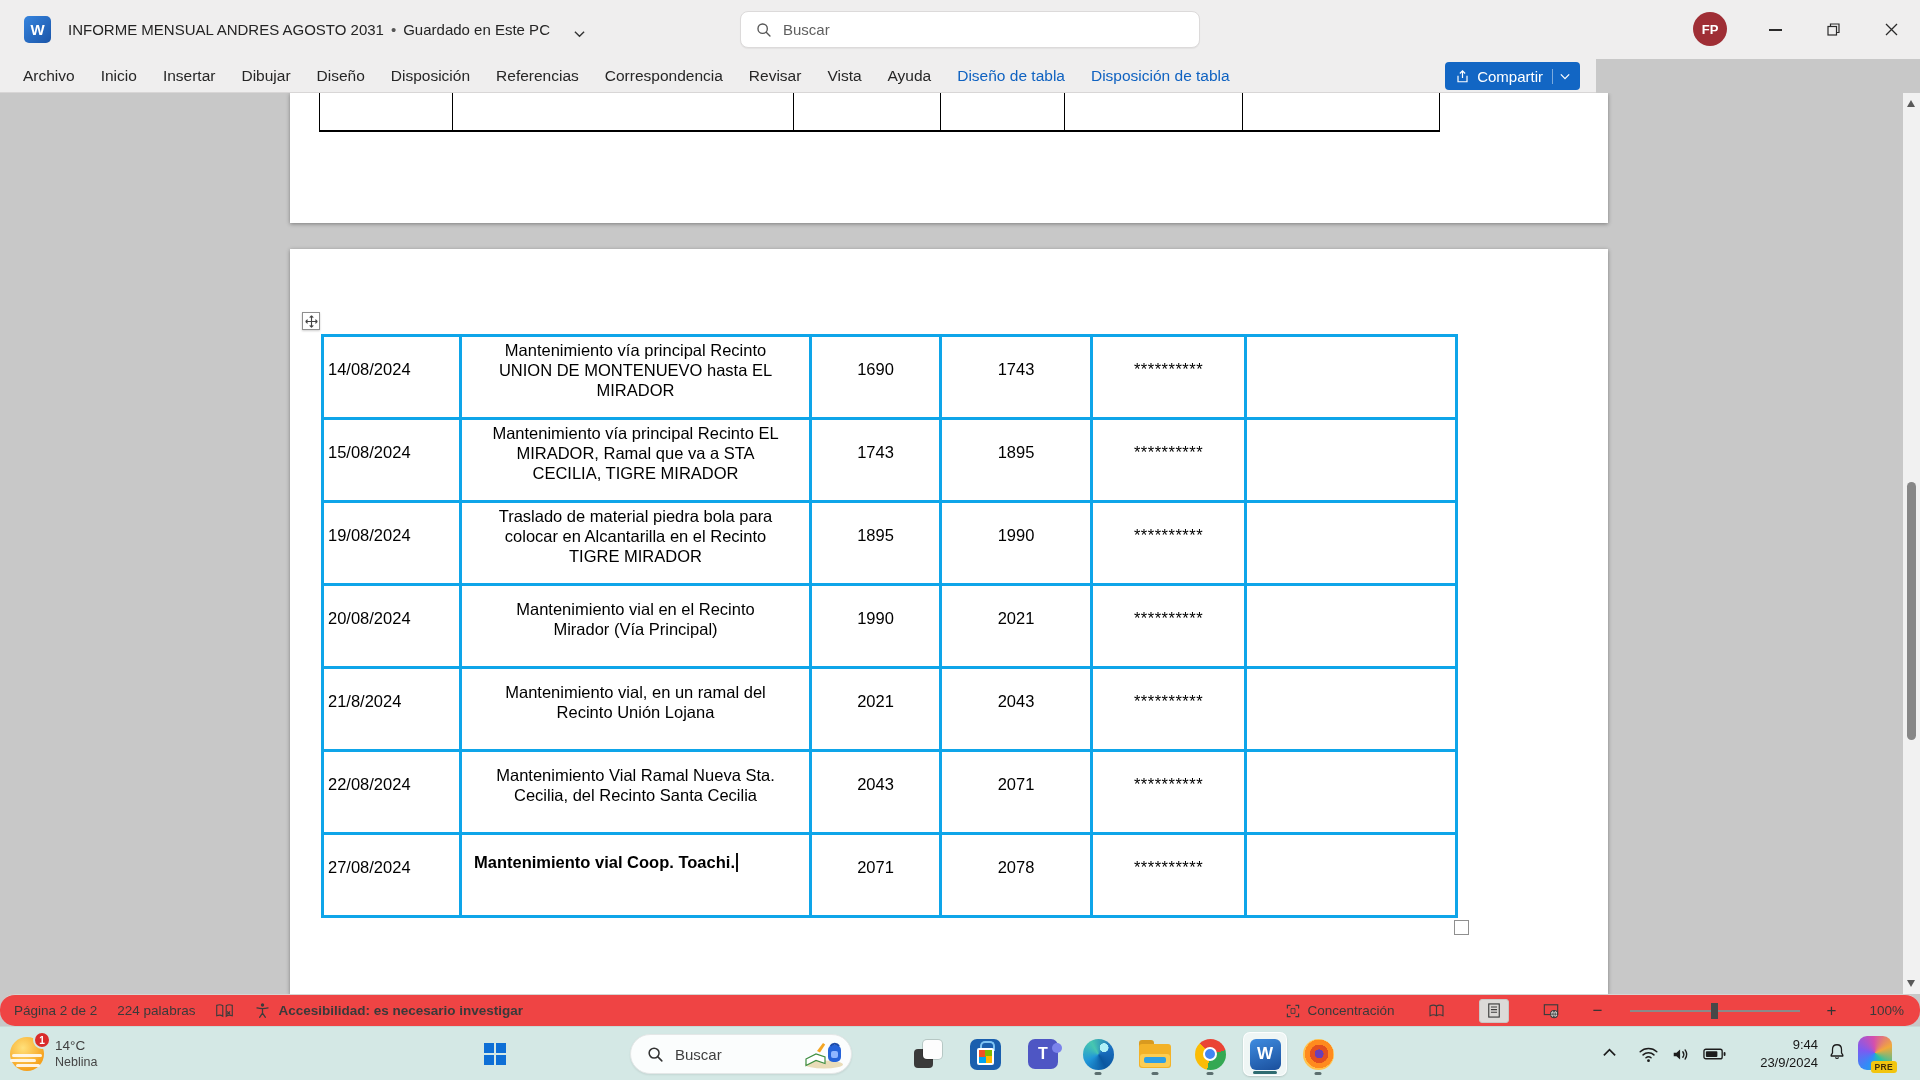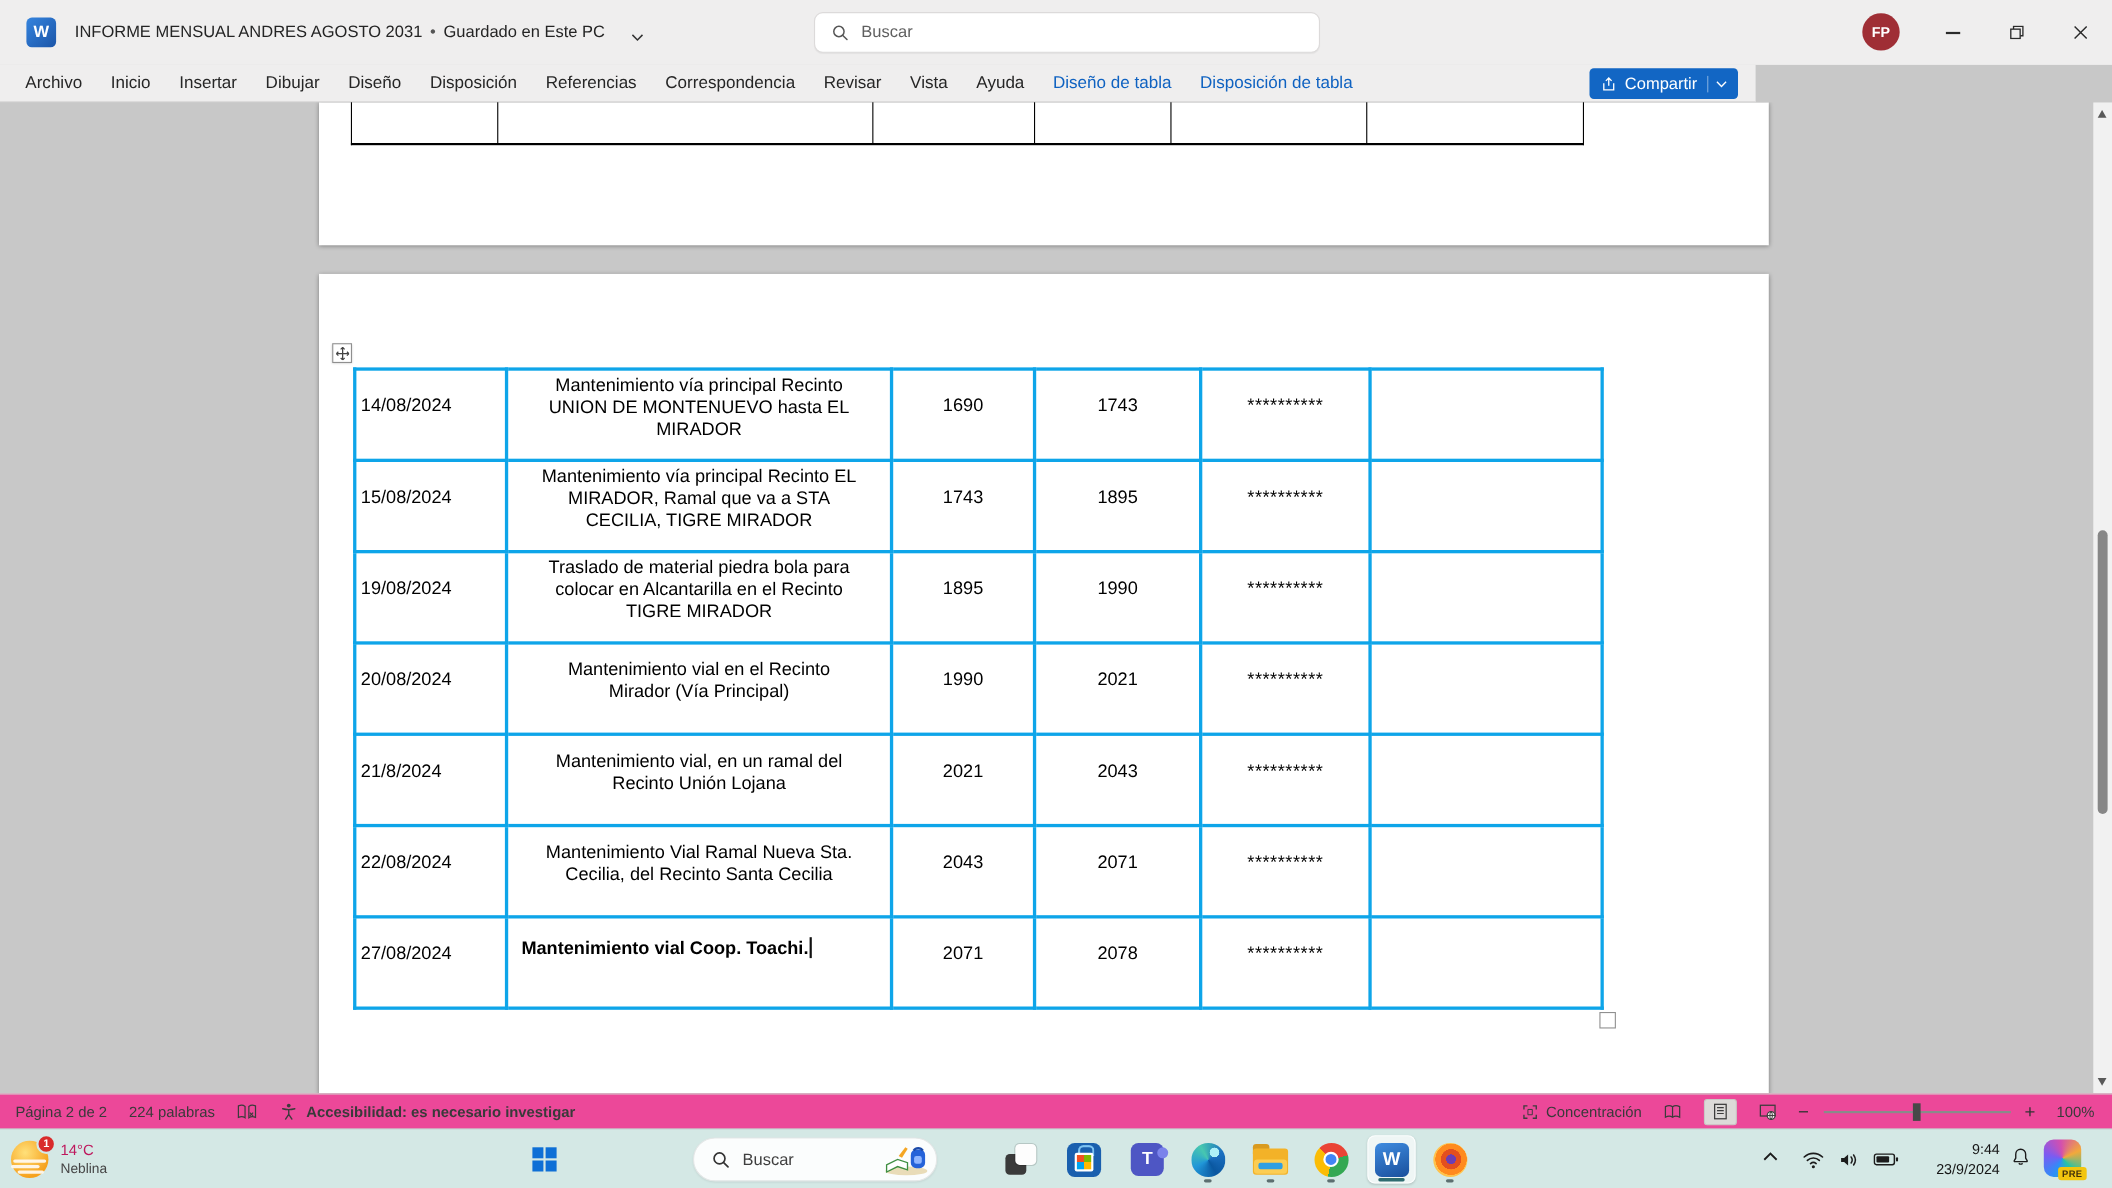--- a/index.html
+++ b/index.html
@@ -60,25 +60,25 @@
   .caret { display:inline-block; width:2px; height:19px; background:#111; margin-left:1px; vertical-align:-4px; }
 
   .vscroll { position:absolute; right:0; top:0; width:17px; height:901px; background:#f1f1f1; }
   .vs-up { position:absolute; top:7px; left:4px; width:0; height:0;
     border-left:4.5px solid transparent; border-right:4.5px solid transparent; border-bottom:7px solid #595959; }
   .vs-down { position:absolute; bottom:7px; left:4px; width:0; height:0;
     border-left:4.5px solid transparent; border-right:4.5px solid transparent; border-top:7px solid #595959; }
   .vs-thumb { position:absolute; left:4px; top:389px; width:9px; height:258px; border-radius:5px; background:#878787; }
 
   
-  .statusbar { position:absolute; top:994px; left:0; width:1920px; height:32px; background:#ec4899;
+  .statusbar { position:absolute; top:994px; left:0; width:1920px; height:32px; background:#ef4444;
     border-top:1px solid #d6d4d2; display:flex; justify-content:space-between;
-    font-size:13.5px; color:#3a3a3a; }
+    font-size:13.5px; color:#3a3a3a;border-radius:15px; }
   .sb-left { display:flex; align-items:center; gap:20px; padding-left:14px; }
-  .sb-right { display:flex; align-items:center; gap:13px; padding-right:16px; }
+  .sb-right { display:flex; align-items:center; gap:27px; padding-right:16px; }
   .sb-item { display:flex; align-items:center; gap:7px; white-space:nowrap; }
   .sb-acc { font-weight:600; }
   .vb { width:30px; height:24px; display:flex; align-items:center; justify-content:center; border-radius:3px; }
   .vb.active { background:#dcdad8; border:1px solid #c9c7c5; }
   .zoom-slider { width:170px; height:20px; position:relative; }
   .zs-track { position:absolute; top:9px; left:0; right:0; height:2px; background:#8a8a8a; }
   .zs-thumb { position:absolute; left:50%; top:2px; width:7px; height:16px; background:#484848; margin-left:-3.5px; }
   .zsym { font-size:17px; color:#333; line-height:1; }
 
   
@@ -86,21 +86,21 @@
     border-top:1px solid rgba(0,0,0,.06); }
   .weather { position:absolute; left:10px; top:8px; display:flex; gap:9px; align-items:center; }
   .sun { width:36px; height:37px; position:relative; }
   .sun-core { width:34px; height:34px; margin-top:2px; border-radius:50%;
     background:radial-gradient(circle at 38% 32%, #ffe07a, #f6a11c 72%); }
   .fog { position:absolute; height:3px; border-radius:2px; background:rgba(255,250,242,.92); }
   .fog1 { left:2px; top:19px; width:30px; } .fog2 { left:0; top:24px; width:26px; } .fog3 { left:6px; top:29px; width:24px; }
   .wbadge { position:absolute; top:-4px; right:-5px; width:18px; height:18px; border-radius:50%; background:#d92b2b;
     border:2px solid #d4e8e5; color:#fff; font-size:10px; font-weight:700; display:flex; align-items:center; justify-content:center; }
   .wtexts { line-height:17px; }
-  .wtemp { font-size:13.5px; color:#be185d; }
+  .wtemp { font-size:13.5px; color:#404040; }
   .wcond { font-size:12.5px; color:#454545; }
 
   .start { position:absolute; left:478px; top:10px; width:34px; height:34px; display:flex; align-items:center; justify-content:center; }
   .winlogo { display:grid; grid-template-columns:10px 10px; grid-template-rows:10px 10px; gap:2px; }
   .winlogo i { background:#0e6fd6; }
 
   .tsearch { position:absolute; left:630px; top:7px; width:222px; height:40px; border-radius:20px; background:#fbfdfd;
     border:1px solid #e4e7e7; box-shadow:0 1px 2px rgba(0,0,0,.08); display:flex; align-items:center;
     padding:0 4px 0 15px; gap:11px; }
   .tsearch .txt { font-size:15px; color:#3f3f3f; flex:1; }

